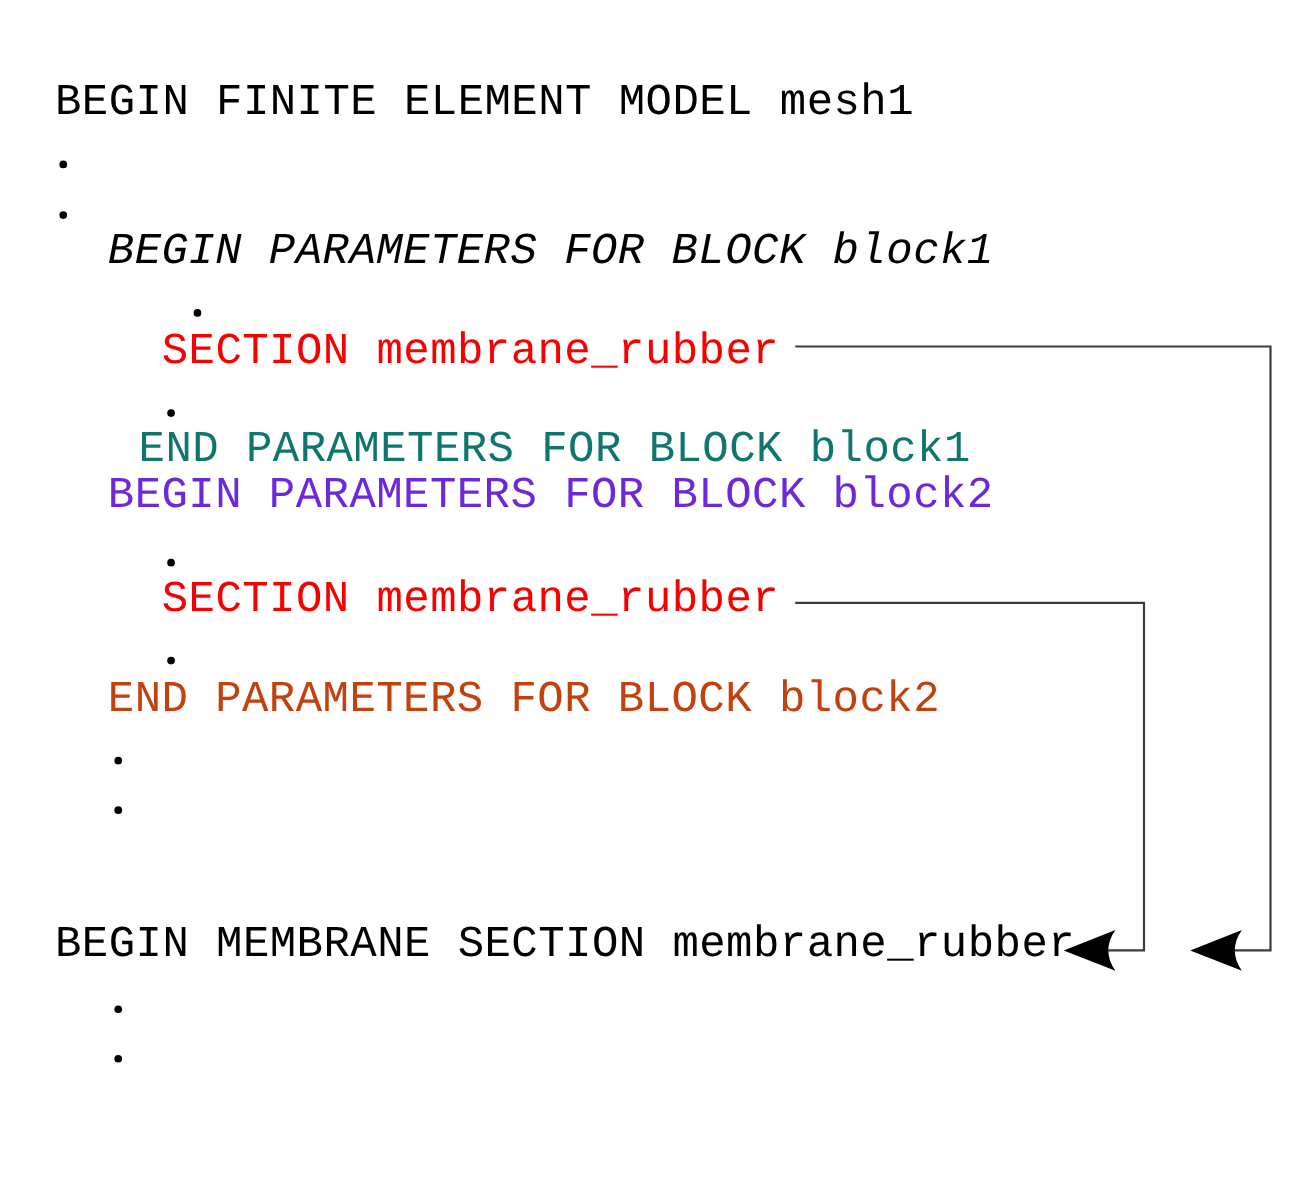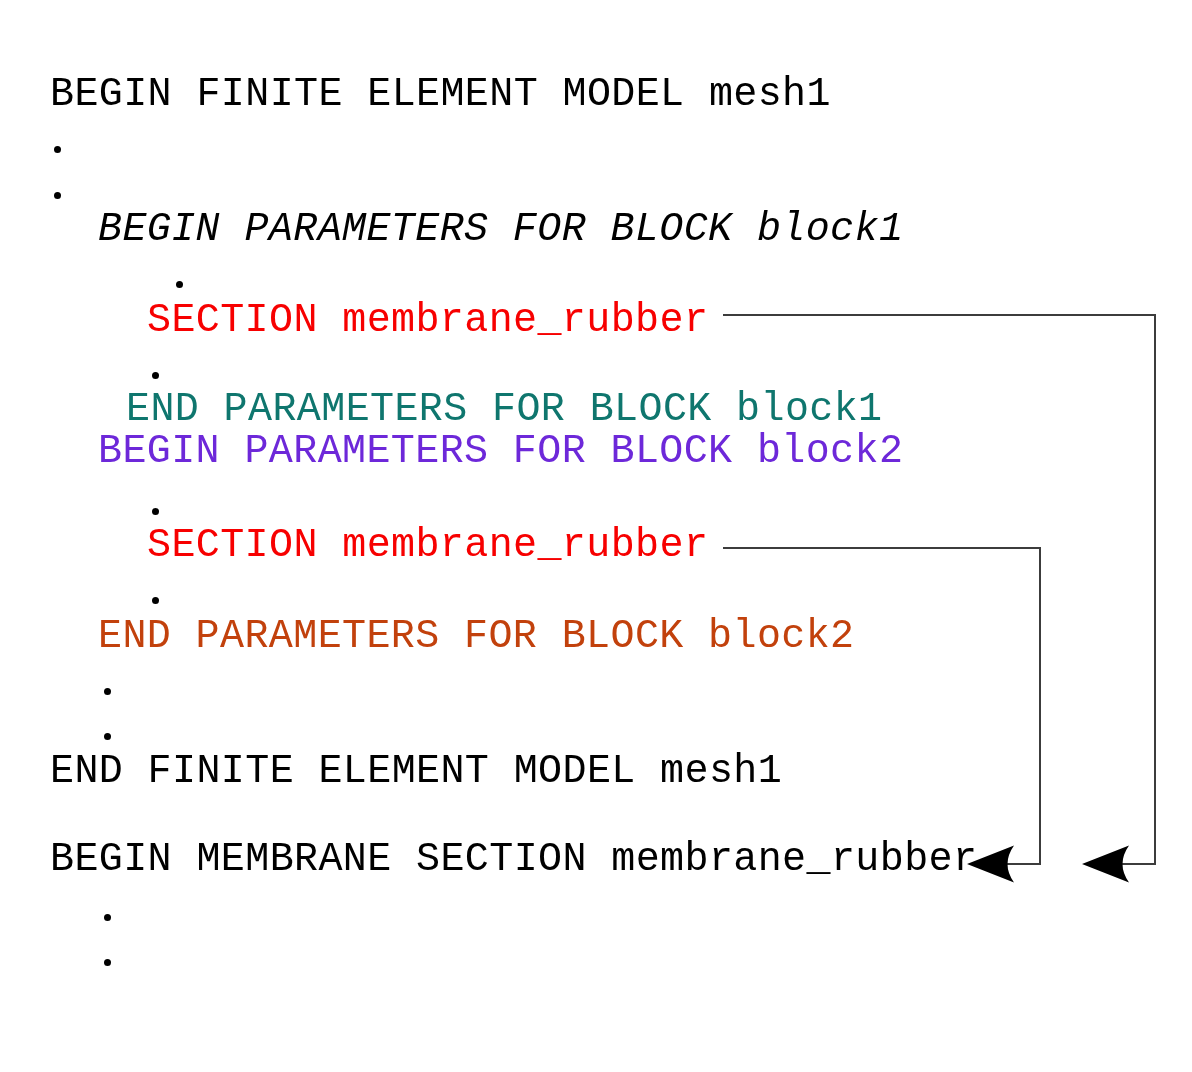--- a/index.html
+++ b/index.html
@@ -48,21 +48,20 @@
 
 <div class="figure">
   <div id="code-layer" class="code-layer">
       <div class="code-line" style="left: 50px; top: 75px; color: rgb(0, 0, 0);">BEGIN FINITE ELEMENT MODEL mesh1</div>
       <div class="code-line" style="left: 98px; top: 210px; color: rgb(0, 0, 0); font-style: italic;">BEGIN PARAMETERS FOR BLOCK block1</div>
       <div class="code-line" style="left: 147px; top: 301px; color: rgb(247, 0, 0);">SECTION membrane_rubber</div>
       <div class="code-line" style="left: 98px; top: 390px; color: #0f766e; margin-left: 28px;">END PARAMETERS FOR BLOCK block1</div>
       <div class="code-line" style="left: 98px; top: 432px; color: #6d28d9;">BEGIN PARAMETERS FOR BLOCK block2</div>
       <div class="code-line" style="left: 147px; top: 526px; color: rgb(247, 0, 0);">SECTION membrane_rubber</div>
       <div class="code-line" style="left: 98px; top: 617px; color: #c2410c;">END PARAMETERS FOR BLOCK block2</div>
-      <div class="code-line" style="left: 50px; top: 752px; color: rgb(0, 0, 0);">END FINITE ELEMENT MODEL mesh1</div>
       <div class="code-line" style="left: 50px; top: 840px; color: rgb(0, 0, 0);">BEGIN MEMBRANE SECTION membrane_rubber</div>
       <div class="ellipsis-dot" style="left: 53.5px; top: 145.5px; background: rgb(0, 0, 0);"></div>
       <div class="ellipsis-dot" style="left: 53.5px; top: 191.5px; background: rgb(0, 0, 0);"></div>
       <div class="ellipsis-dot" style="left: 175.5px; top: 280.5px; background: rgb(0, 0, 0);"></div>
       <div class="ellipsis-dot" style="left: 151.5px; top: 371.5px; background: rgb(0, 0, 0);"></div>
       <div class="ellipsis-dot" style="left: 151.5px; top: 507.5px; background: rgb(0, 0, 0);"></div>
       <div class="ellipsis-dot" style="left: 151.5px; top: 596.5px; background: rgb(0, 0, 0);"></div>
       <div class="ellipsis-dot" style="left: 103.5px; top: 687.5px; background: rgb(0, 0, 0);"></div>
       <div class="ellipsis-dot" style="left: 103.5px; top: 732.5px; background: rgb(0, 0, 0);"></div>
       <div class="ellipsis-dot" style="left: 103.5px; top: 913.5px; background: rgb(0, 0, 0);"></div>

